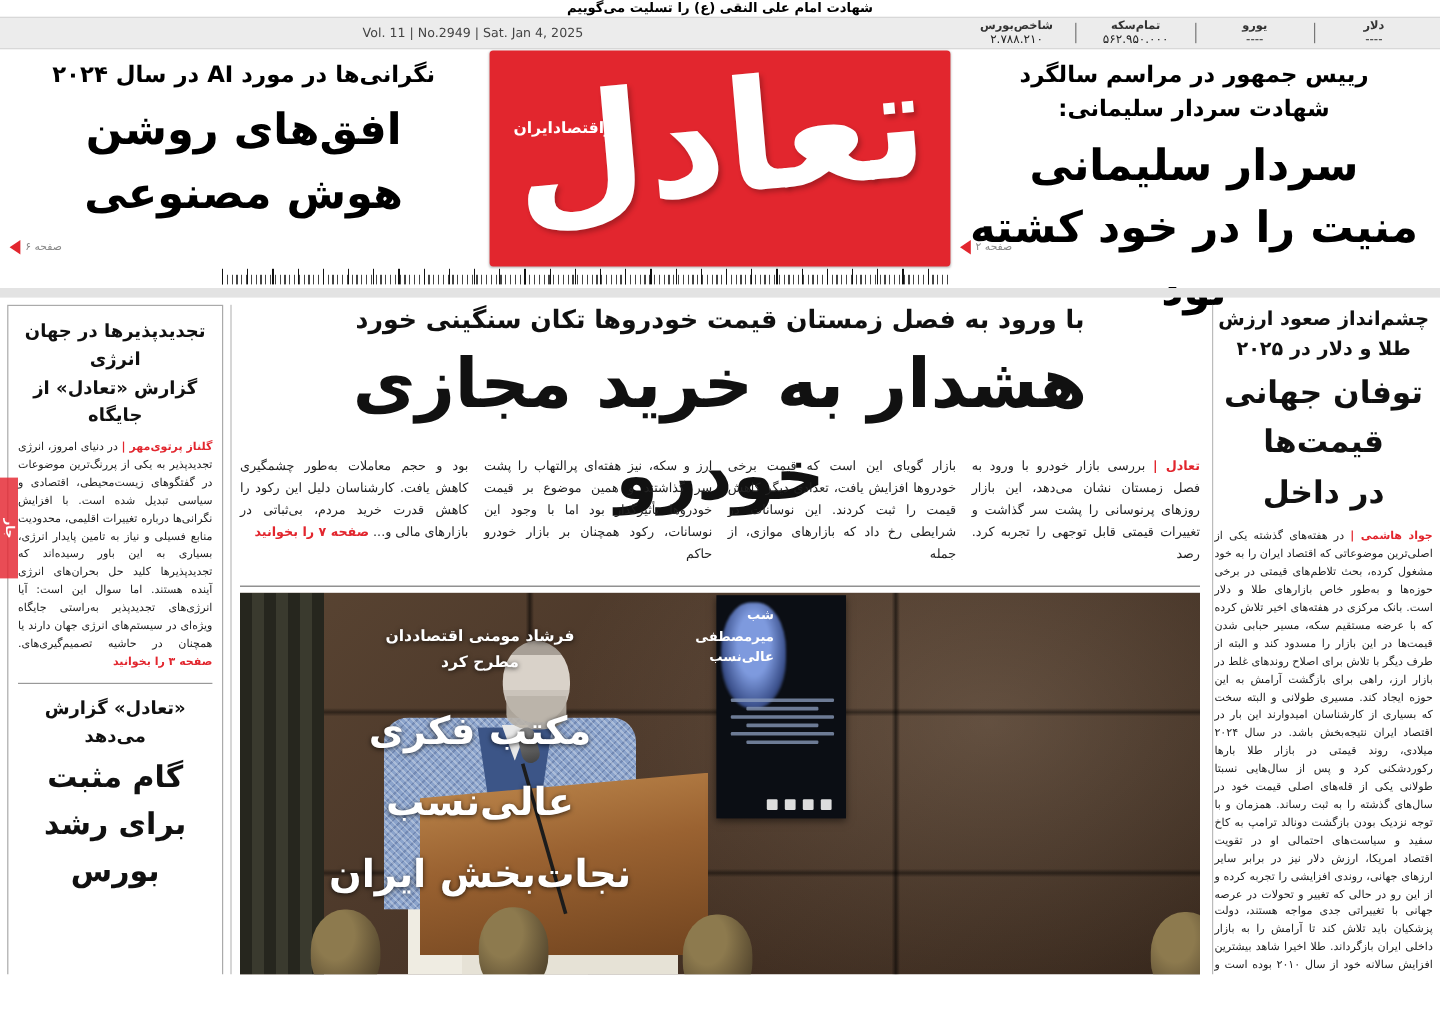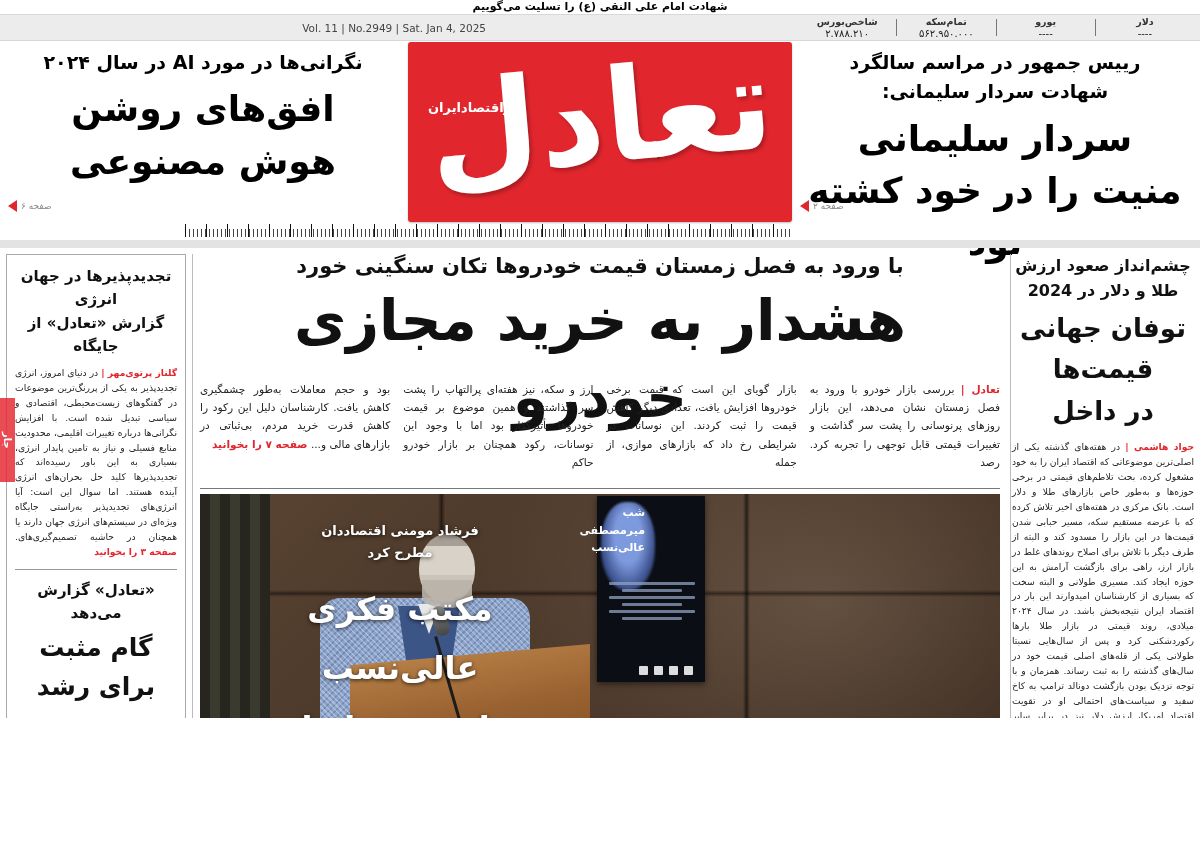--- a/index.html
+++ b/index.html
@@ -4,21 +4,21 @@
 <style>
   :root{
     --red:#e2262e;
     --ink:#111;
     --body:#222;
     --gray-band:#ececec;
   }
   *{box-sizing:border-box;margin:0;padding:0;}
   html,body{background:#fff;}
   body{font-family:"DejaVu Sans",sans-serif;color:var(--ink);}
-  .page{position:relative;width:1200px;height:718px;background:#fff;overflow:hidden;direction:rtl;}
+  .page{position:relative;width:1200px;height:812px;background:#fff;overflow:hidden;direction:rtl;}
 
   
   .condolence{position:absolute;top:0;left:0;right:0;height:14px;text-align:center;
     font-size:11px;font-weight:bold;color:#000;line-height:14px;}
   .gray-band{position:absolute;top:14px;left:0;right:0;height:27px;background:var(--gray-band);
     border-top:1px solid #d8d8d8;border-bottom:1px solid #d8d8d8;}
   .issue-row{position:absolute;top:14px;left:4px;width:482px;height:27px;display:flex;
     direction:rtl;justify-content:space-between;align-items:center;font-size:10.5px;color:#333;}
   .issue-fa{font-weight:bold;}
   .issue-en{direction:ltr;font-size:10.5px;color:#444;}
@@ -242,21 +242,21 @@
     </div>
 
   </div>
 
   <div class="vrule l"></div>
   <div class="vrule r"></div>
 
   <div class="rightcol">
     <div class="sk">
       <div>چشم‌انداز صعود ارزش</div>
-      <div>طلا و دلار در 2024</div>
+      <div>طلا و دلار در ۲۰۲۵</div>
     </div>
     <div class="sh">
       <div>توفان جهانی</div>
       <div>قیمت‌ها</div>
       <div>در داخل</div>
     </div>
     <p class="sbody">
       <span class="byline">جواد هاشمی |</span>
       <span>در هفته‌های گذشته یکی از اصلی‌ترین موضوعاتی که اقتصاد ایران را به خود مشغول کرده، بحث تلاطم‌های قیمتی در برخی حوزه‌ها و به‌طور خاص بازارهای طلا و دلار است. بانک مرکزی در هفته‌های اخیر تلاش کرده که با عرضه مستقیم سکه، مسیر حبابی شدن قیمت‌ها در این بازار را مسدود کند و البته از طرف دیگر با تلاش برای اصلاح روندهای غلط در بازار ارز، راهی برای بازگشت آرامش به این حوزه ایجاد کند. مسیری طولانی و البته سخت که بسیاری از کارشناسان امیدوارند این بار در اقتصاد ایران نتیجه‌بخش باشد. در سال ۲۰۲۴ میلادی، روند قیمتی در بازار طلا بارها رکوردشکنی کرد و پس از سال‌هایی نسبتا طولانی یکی از قله‌های اصلی قیمت خود در سال‌های گذشته را به ثبت رساند. همزمان و با توجه نزدیک بودن بازگشت دونالد ترامپ به کاخ سفید و سیاست‌های احتمالی او در تقویت اقتصاد امریکا، ارزش دلار نیز در برابر سایر ارزهای جهانی، روندی افزایشی را تجربه کرده و از این رو در حالی که تغییر و تحولات در عرصه جهانی با تغییراتی جدی مواجه هستند، دولت پزشکیان باید تلاش کند تا آرامش را به بازار داخلی ایران بازگرداند. طلا اخیرا شاهد بیشترین افزایش سالانه خود از سال ۲۰۱۰ بوده است و به همین دلیل وال استریت اعلام کرد...</span>
       

